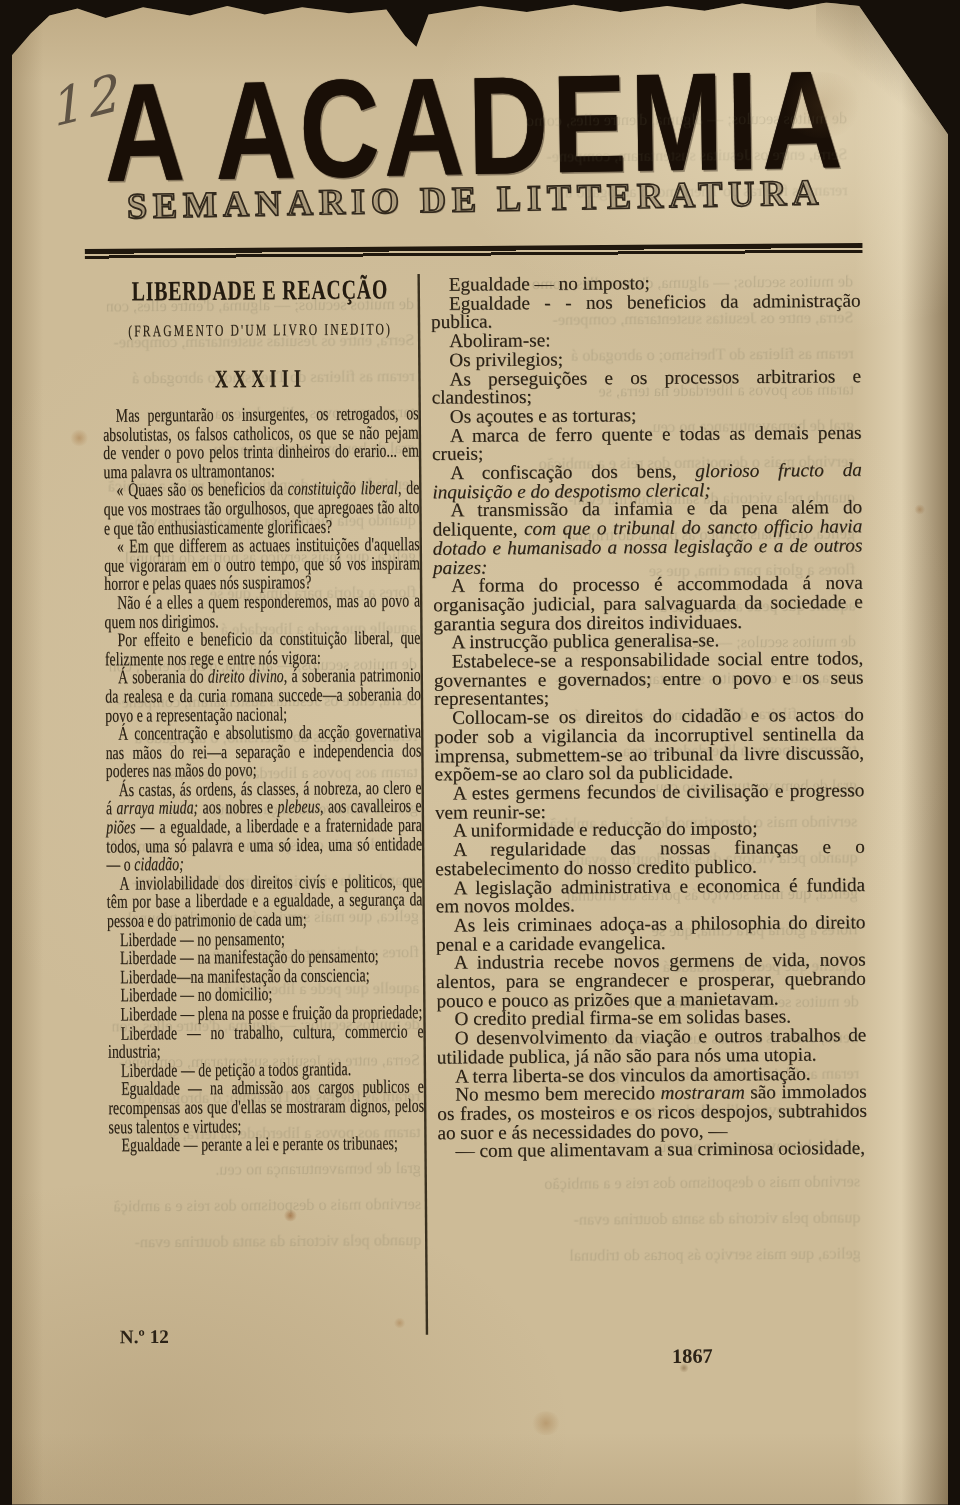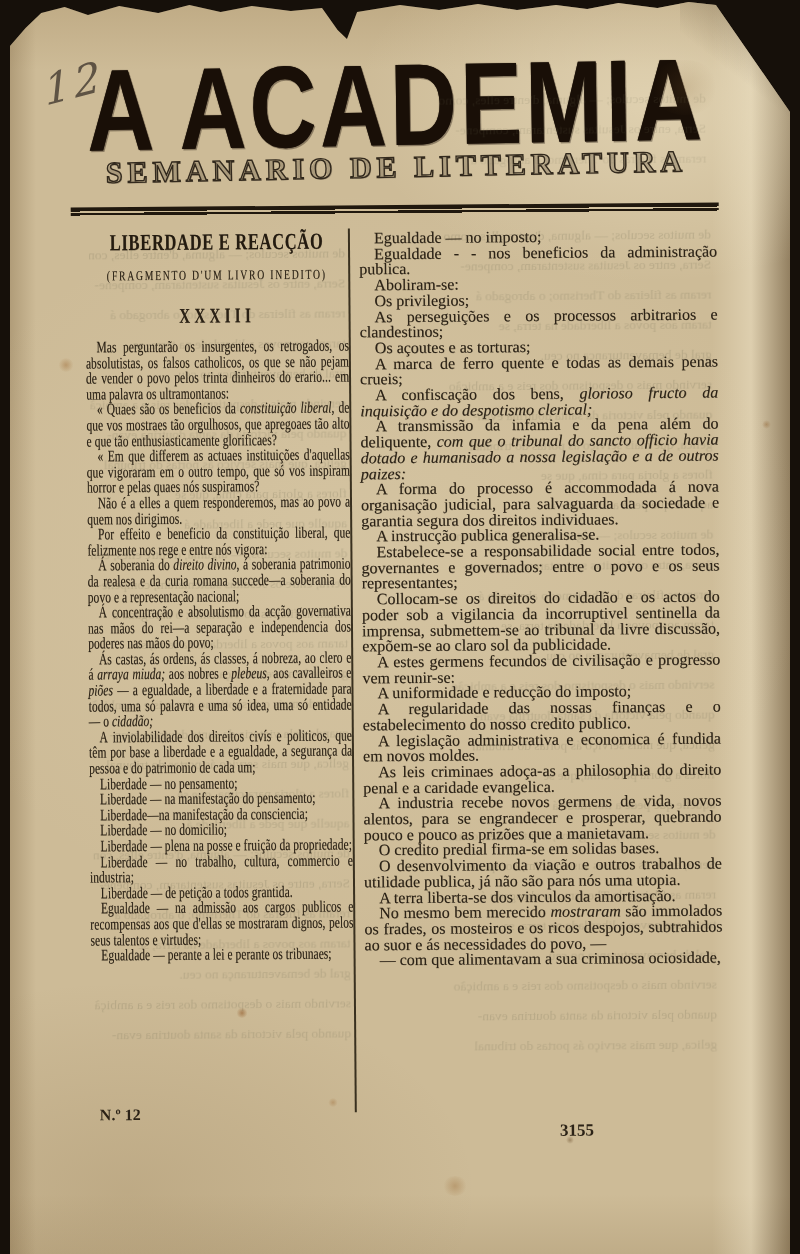--- a/index.html
+++ b/index.html
@@ -196,21 +196,21 @@
             <p>A industria recebe novos germens de vida, novos alentos, para se engrandecer e prosperar, quebrando pouco e pouco as prizões que a manietavam.</p>
             <p>O credito predial firma-se em solidas bases.</p>
             <p>O desenvolvimento da viação e outros trabalhos de utilidade publica, já não são para nós uma utopia.</p>
             <p>A terra liberta-se dos vinculos da amortisação.</p>
             <p>No mesmo bem merecido <i>mostraram</i> são immolados os frades, os mosteiros e os ricos despojos, subtrahidos ao suor e ás necessidades do povo, —</p>
             <p>— com que alimentavam a sua criminosa ociosidade,</p>
           </div>
       </div>
 
       <div class="issue">N.º 12</div>
-      <div class="year">3155</div>
+      <div class="year">1867</div>
     </div>
 
     <div class="stain" style="left:48px;top:358px;width:16px;height:14px;background:radial-gradient(circle,rgba(152,98,42,.4),transparent 70%);"></div>
     <div class="stain" style="left:226px;top:1008px;width:12px;height:10px;background:radial-gradient(circle,rgba(140,80,30,.55),transparent 70%);"></div>
     <div class="stain" style="left:432px;top:1176px;width:26px;height:20px;background:radial-gradient(circle,rgba(150,100,45,.35),transparent 70%);"></div>
     <div class="stain" style="left:318px;top:1098px;width:10px;height:9px;background:radial-gradient(circle,rgba(150,95,40,.35),transparent 70%);"></div>
     <div class="stain" style="left:640px;top:60px;width:70px;height:55px;background:radial-gradient(circle,rgba(130,95,50,.18),transparent 70%);"></div>
     <div class="stain" style="left:752px;top:420px;width:9px;height:9px;background:radial-gradient(circle,rgba(140,90,40,.4),transparent 70%);"></div>
     <div class="stain" style="left:556px;top:1136px;width:8px;height:8px;background:radial-gradient(circle,rgba(100,70,35,.45),transparent 70%);"></div>
   </div>

